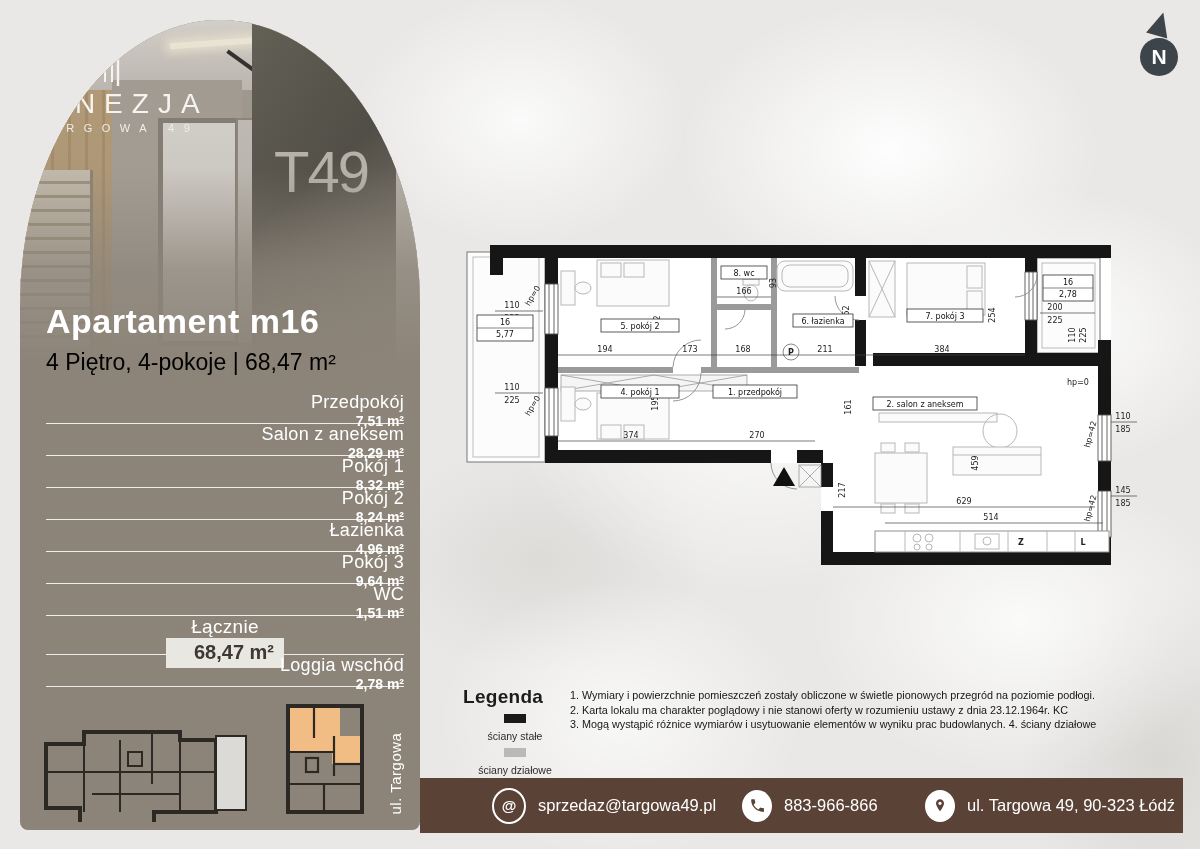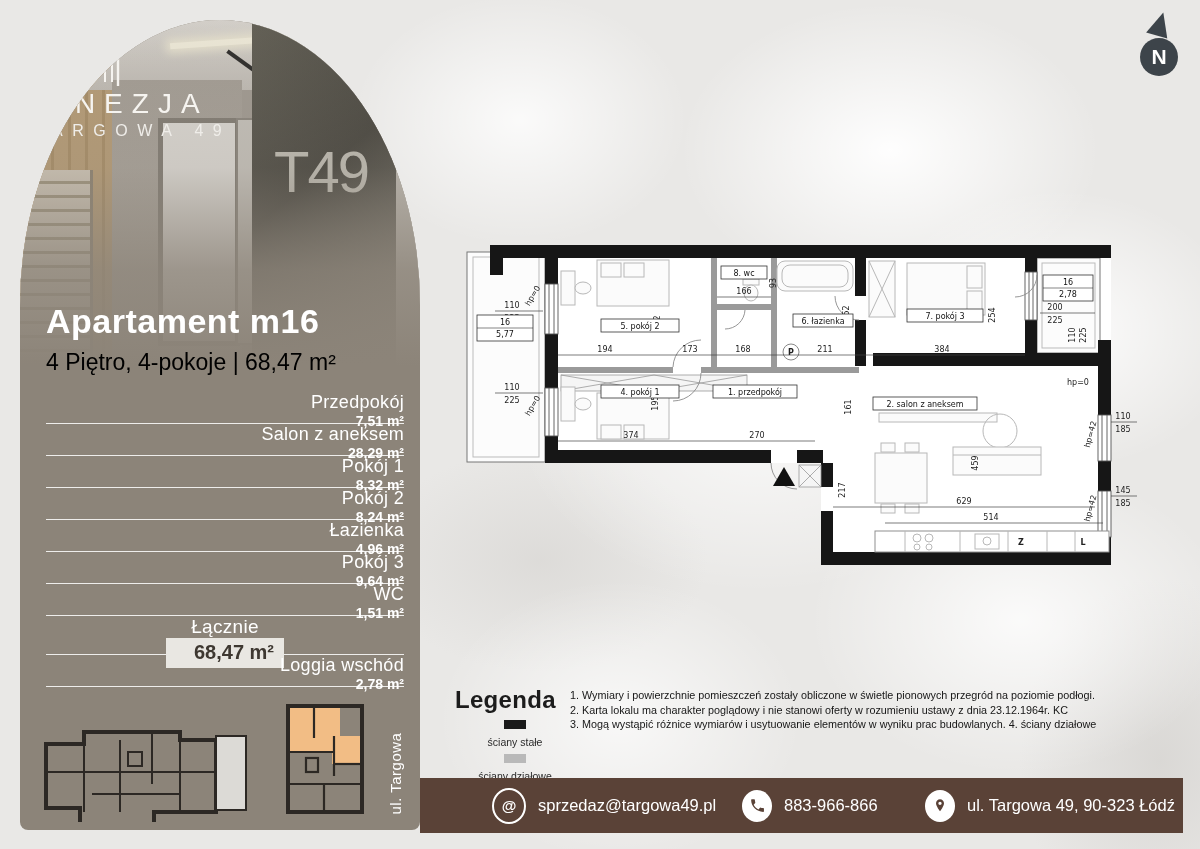--- a/index.html
+++ b/index.html
@@ -42,40 +42,40 @@
   .ph-track2{position:absolute;left:243px;top:88px;width:8px;height:14px;background:#161616;transform:rotate(36deg);}
   .ph-mural{position:absolute;left:232px;top:0;width:144px;height:345px;
     background:linear-gradient(140deg,#5b594f 0%,#3b3a34 45%,#6e6b62 80%,#8a867c 100%);}
   .ph-mural-t49{position:absolute;left:22px;top:118px;color:rgba(223,221,212,.85);font-size:58px;font-weight:400;letter-spacing:-2px;}
   .ph-right{position:absolute;left:376px;top:0;width:24px;height:368px;background:#c6c2bb;}
   .ph-fade{position:absolute;left:0;top:0;width:400px;height:368px;
     background:linear-gradient(180deg,rgba(140,132,121,.18) 0%,rgba(140,132,121,.30) 40%,rgba(140,132,121,.82) 68%,#8c8479 94%);}
   .logo{position:absolute;left:0;top:10px;width:400px;text-align:left;color:#fff;z-index:5;}
   .logo-icon{position:absolute;left:56px;top:2px;}
   .logo-name{position:absolute;left:12px;top:58px;font-size:28px;font-weight:300;letter-spacing:9px;color:#f6f4f0;}
-  .logo-sub{position:absolute;left:14px;top:92px;font-size:16px;font-weight:400;letter-spacing:9.5px;color:#efedе9;color:#efede9;}
+  .logo-sub{position:absolute;left:14px;top:92px;font-size:11px;font-weight:400;letter-spacing:9.5px;color:#efedе9;color:#efede9;}
   
   .head{position:absolute;left:26px;top:282px;width:360px;color:#fff;z-index:6;}
   .head-title{font-size:34px;font-weight:700;letter-spacing:.5px;}
   .head-sub{margin-top:8px;font-size:23px;font-weight:300;color:#000000;}
   .rooms{position:absolute;left:26px;top:372px;width:358px;z-index:6;color:#fff;}
   .row{display:flex;justify-content:space-between;align-items:flex-end;height:28px;border-bottom:1.5px solid rgba(255,255,255,.85);padding-bottom:3px;box-sizing:content-box;flex-direction:column;}
   .row .lbl{font-size:18px;font-weight:400;letter-spacing:.3px;}
   .row .val{font-size:14px;font-weight:700;}
   .row.total{height:36px;align-items:center;padding-bottom:2px;}
   .row.total .lbl{font-size:19px;}
   .row.total .valbox{background:#e9e7e2;color:#3e3831;font-size:20px;font-weight:700;padding:3px 10px 4px 28px;text-align:left;}
   
   .mini-left{position:absolute;left:12px;top:694px;z-index:6;}
   .mini-right{position:absolute;left:260px;top:678px;z-index:6;}
   .street{position:absolute;left:300px;top:745px;width:150px;transform:rotate(-90deg);transform-origin:center;
     text-align:center;color:#fff;font-size:15px;letter-spacing:.5px;z-index:6;}
   
   .legend{position:absolute;left:455px;top:686px;width:120px;color:#1c1c1c;}
-  .legend-title{font-size:24px;font-weight:600;letter-spacing:.3px;}
+  .legend-title{font-size:19px;font-weight:600;letter-spacing:.3px;margin-left:8px;}
   .legend-item{display:flex;align-items:center;gap:7px;margin-top:6px;font-size:10.5px;color:#2b2b2b;flex-direction:column;}
   .sw{width:22px;height:9px;display:inline-block;}
   .sw.solid{background:#1a1a1a;}
   .sw.part{background:#b9b9b9;}
   .legend-scale{margin-top:8px;font-size:18px;font-weight:400;}
   .notes{position:absolute;left:570px;top:688px;width:606px;font-size:10.8px;line-height:14.6px;color:#161616;}
   
   .footer{position:absolute;left:420px;top:778px;width:763px;height:55px;background:#5a4237;color:#fff;}
   .f-item{position:absolute;top:0;height:55px;display:flex;align-items:center;gap:12px;font-size:16.5px;}
   .f-email{left:72px;} .f-phone{left:322px;} .f-addr{left:505px;}

